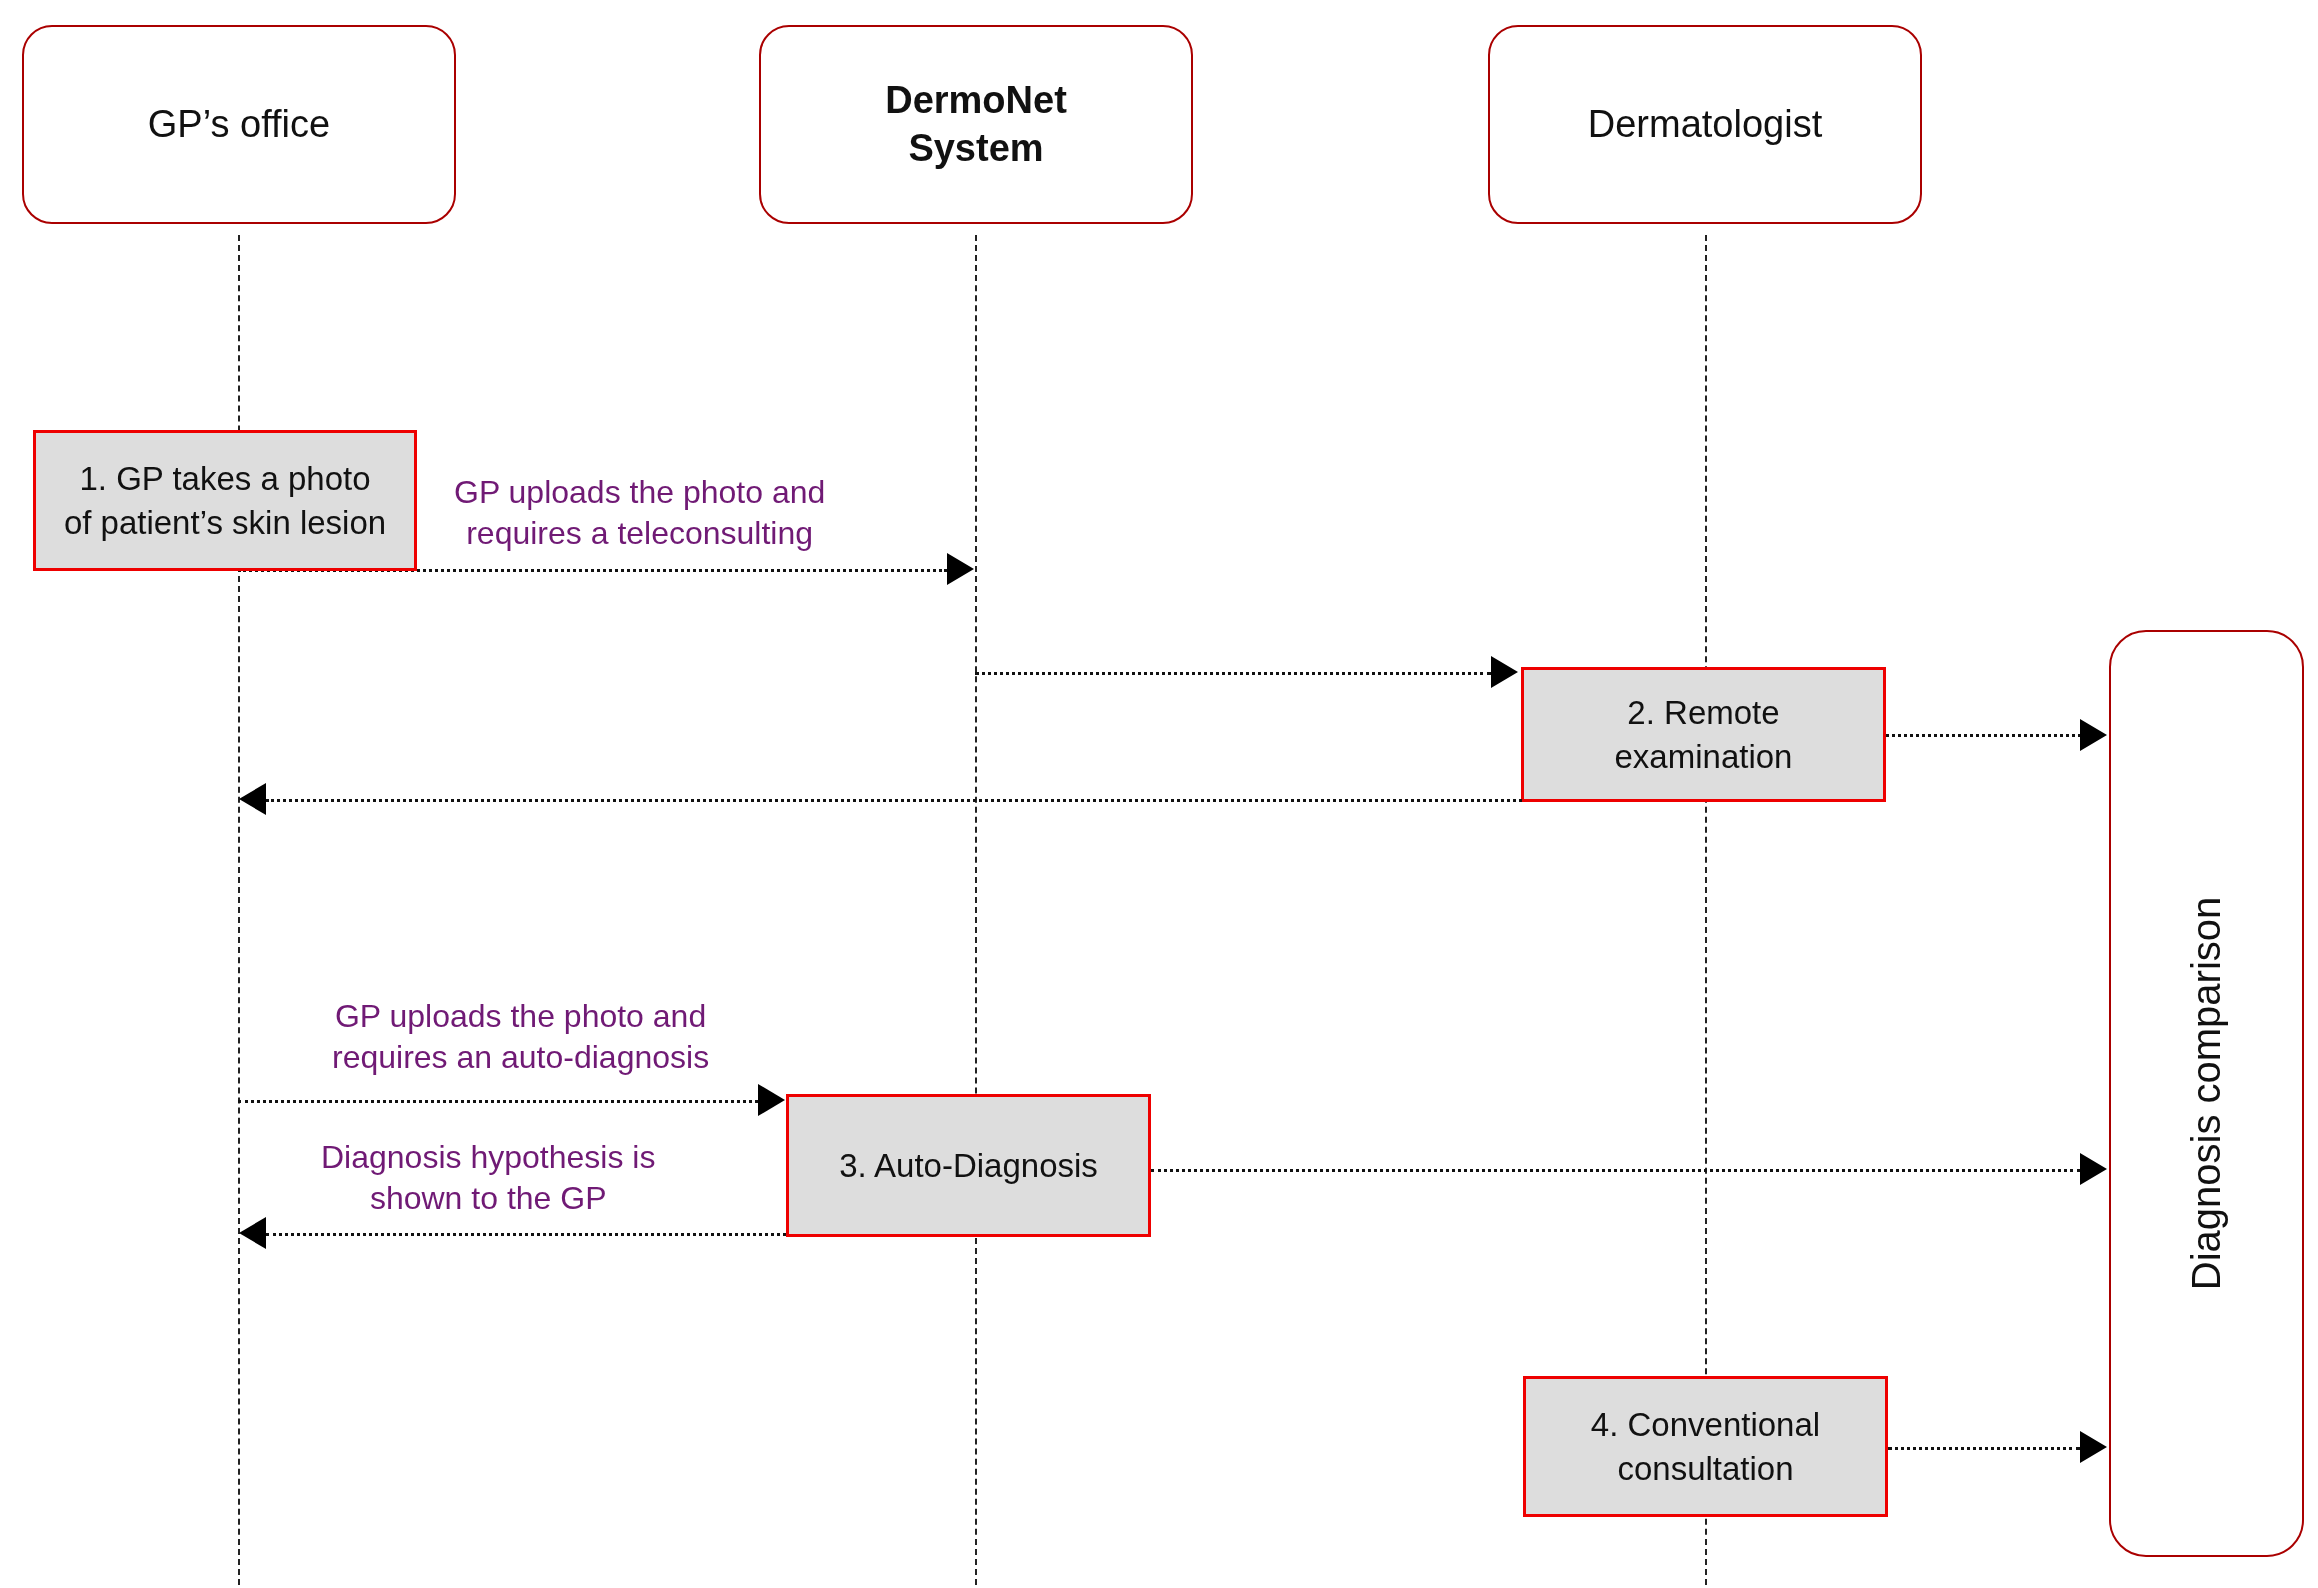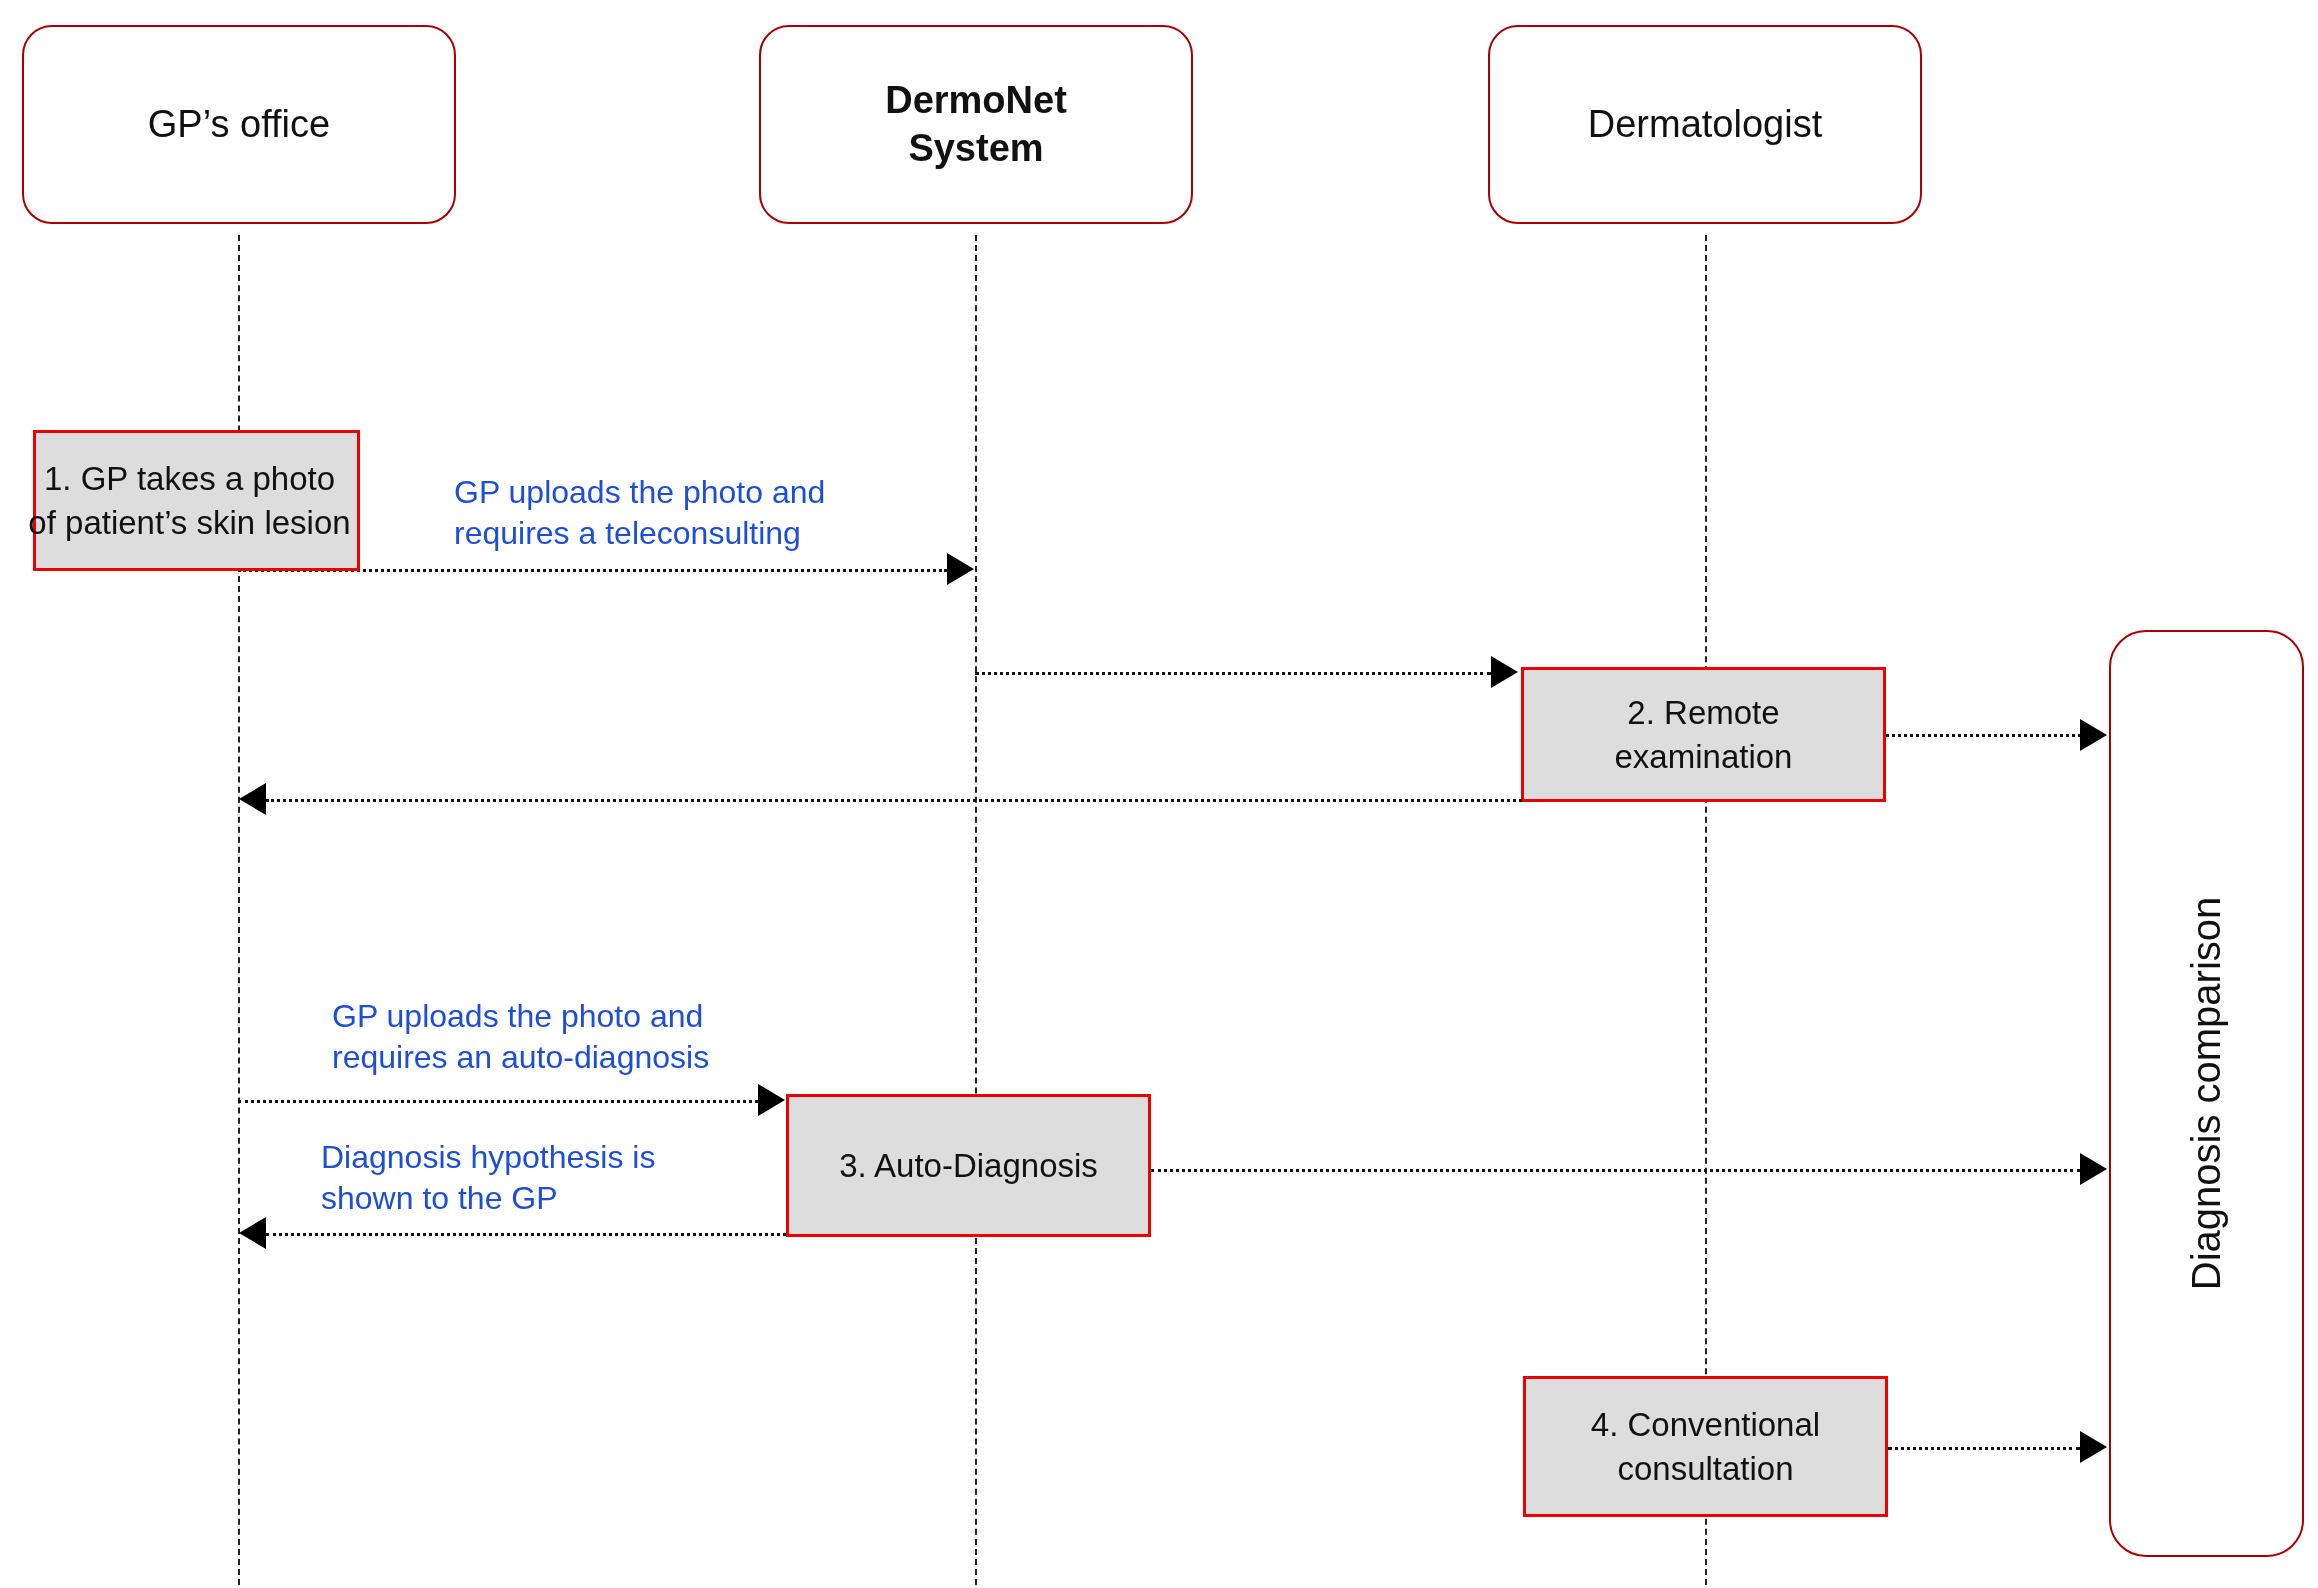--- a/index.html
+++ b/index.html
@@ -74,24 +74,25 @@
   }
   .arrow-l{
     position:absolute;
     width:0;height:0;
     border-top:16px solid transparent;
     border-bottom:16px solid transparent;
     border-right:27px solid #000000;
   }
   .msg-label{
     position:absolute;
-    color:#1d4ed8;
+    color:#701a75;
     font-size:32px;
     line-height:1.28;
     white-space:pre;
+    text-align:center;
   }
 </style>
 </head>
 <body>
 
 <div class="canvas">
 
   <div class="actor-box" style="left:22px;top:25.4px;width:434px;height:199px;">
     <span>GP’s office</span>
   </div>
@@ -142,21 +143,21 @@
   </div>
 
   <div class="msg-line" style="left:1151px;top:1169px;width:929px;"></div>
   <div class="arrow-r" style="left:2080px;top:1153px;"></div>
 
   <div class="msg-label" style="left: 321px; top: 1137px; white-space: pre;">Diagnosis hypothesis is
 shown to the GP</div>
   <div class="msg-line" style="left:266px;top:1233px;width:520px;"></div>
   <div class="arrow-l" style="left:239px;top:1217px;"></div>
 
-  <div class="act-box" style="left:33px;top:430px;width:327px;height:141px;justify-content:flex-end;">
+  <div class="act-box" style="left:33px;top:430px;width:384px;height:141px;">
     <span style="white-space: pre;">1. GP takes a photo
 of patient’s skin lesion</span>
   </div>
 
   <div class="act-box" style="left:1523px;top:1376px;width:365px;height:141px;">
     <span style="white-space: pre;">4. Conventional
 consultation</span>
   </div>
 
   <div class="msg-line" style="left:1888px;top:1447px;width:192px;"></div>

